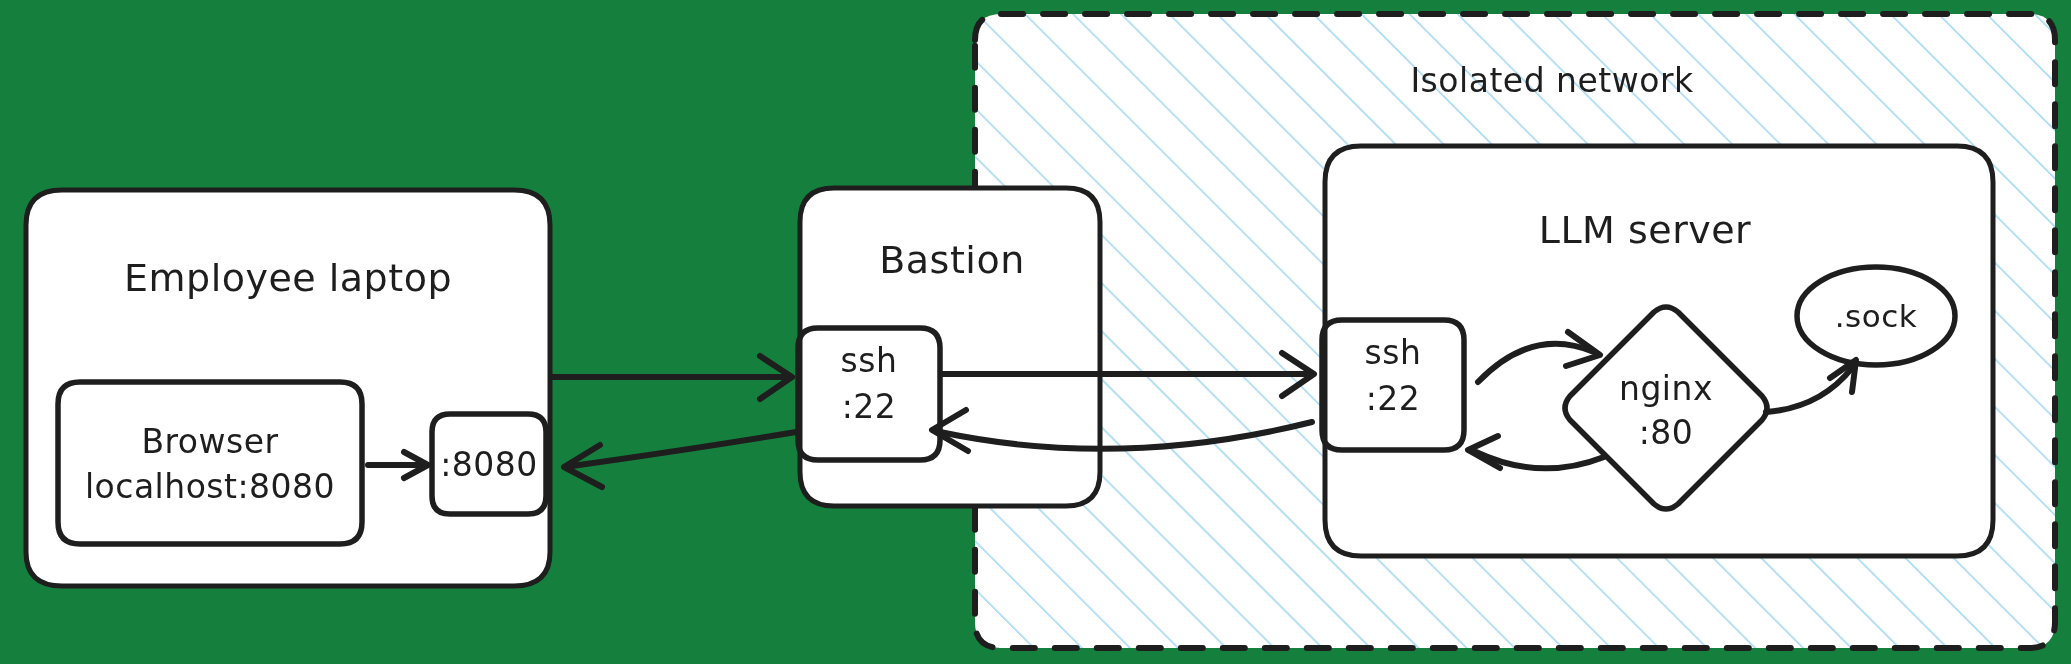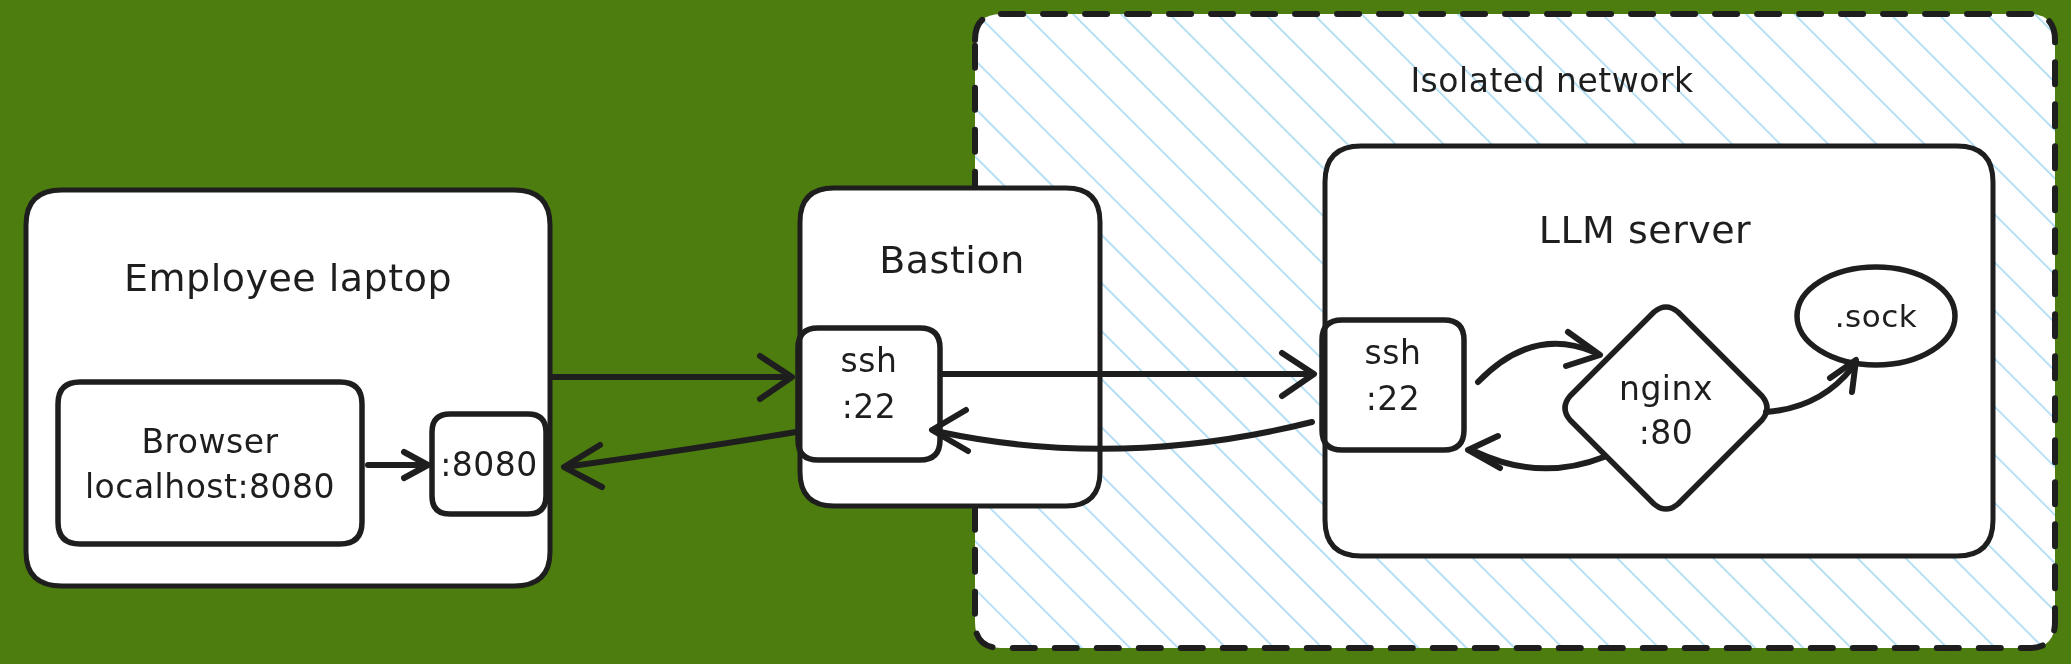--- a/index.html
+++ b/index.html
@@ -1,21 +1,21 @@
 <!DOCTYPE html>
 <html><head>
 <meta charset="utf-8">
 <title>Isolated network diagram</title>
 <style>
   html,body{margin:0;padding:0;background:#ffffff;}
   body{
     font-family:"DejaVu Sans", sans-serif;
     width:2071px;height:664px;overflow:hidden;
   }
-  #stage{position:relative;width:2071px;height:664px;background:#4d7c0f;}
+  #stage{position:relative;width:2071px;height:664px;background:#15803d;}
   svg#diagram{position:absolute;inset:0;width:2071px;height:664px;display:block;}
 
   .sketch-text{
     font-family:"DejaVu Sans", sans-serif;
     fill:#1e1e1e;
     dominant-baseline:middle;
     text-anchor:middle;
     letter-spacing:0.5px;
   }
   .t-group{font-size:38px;}

